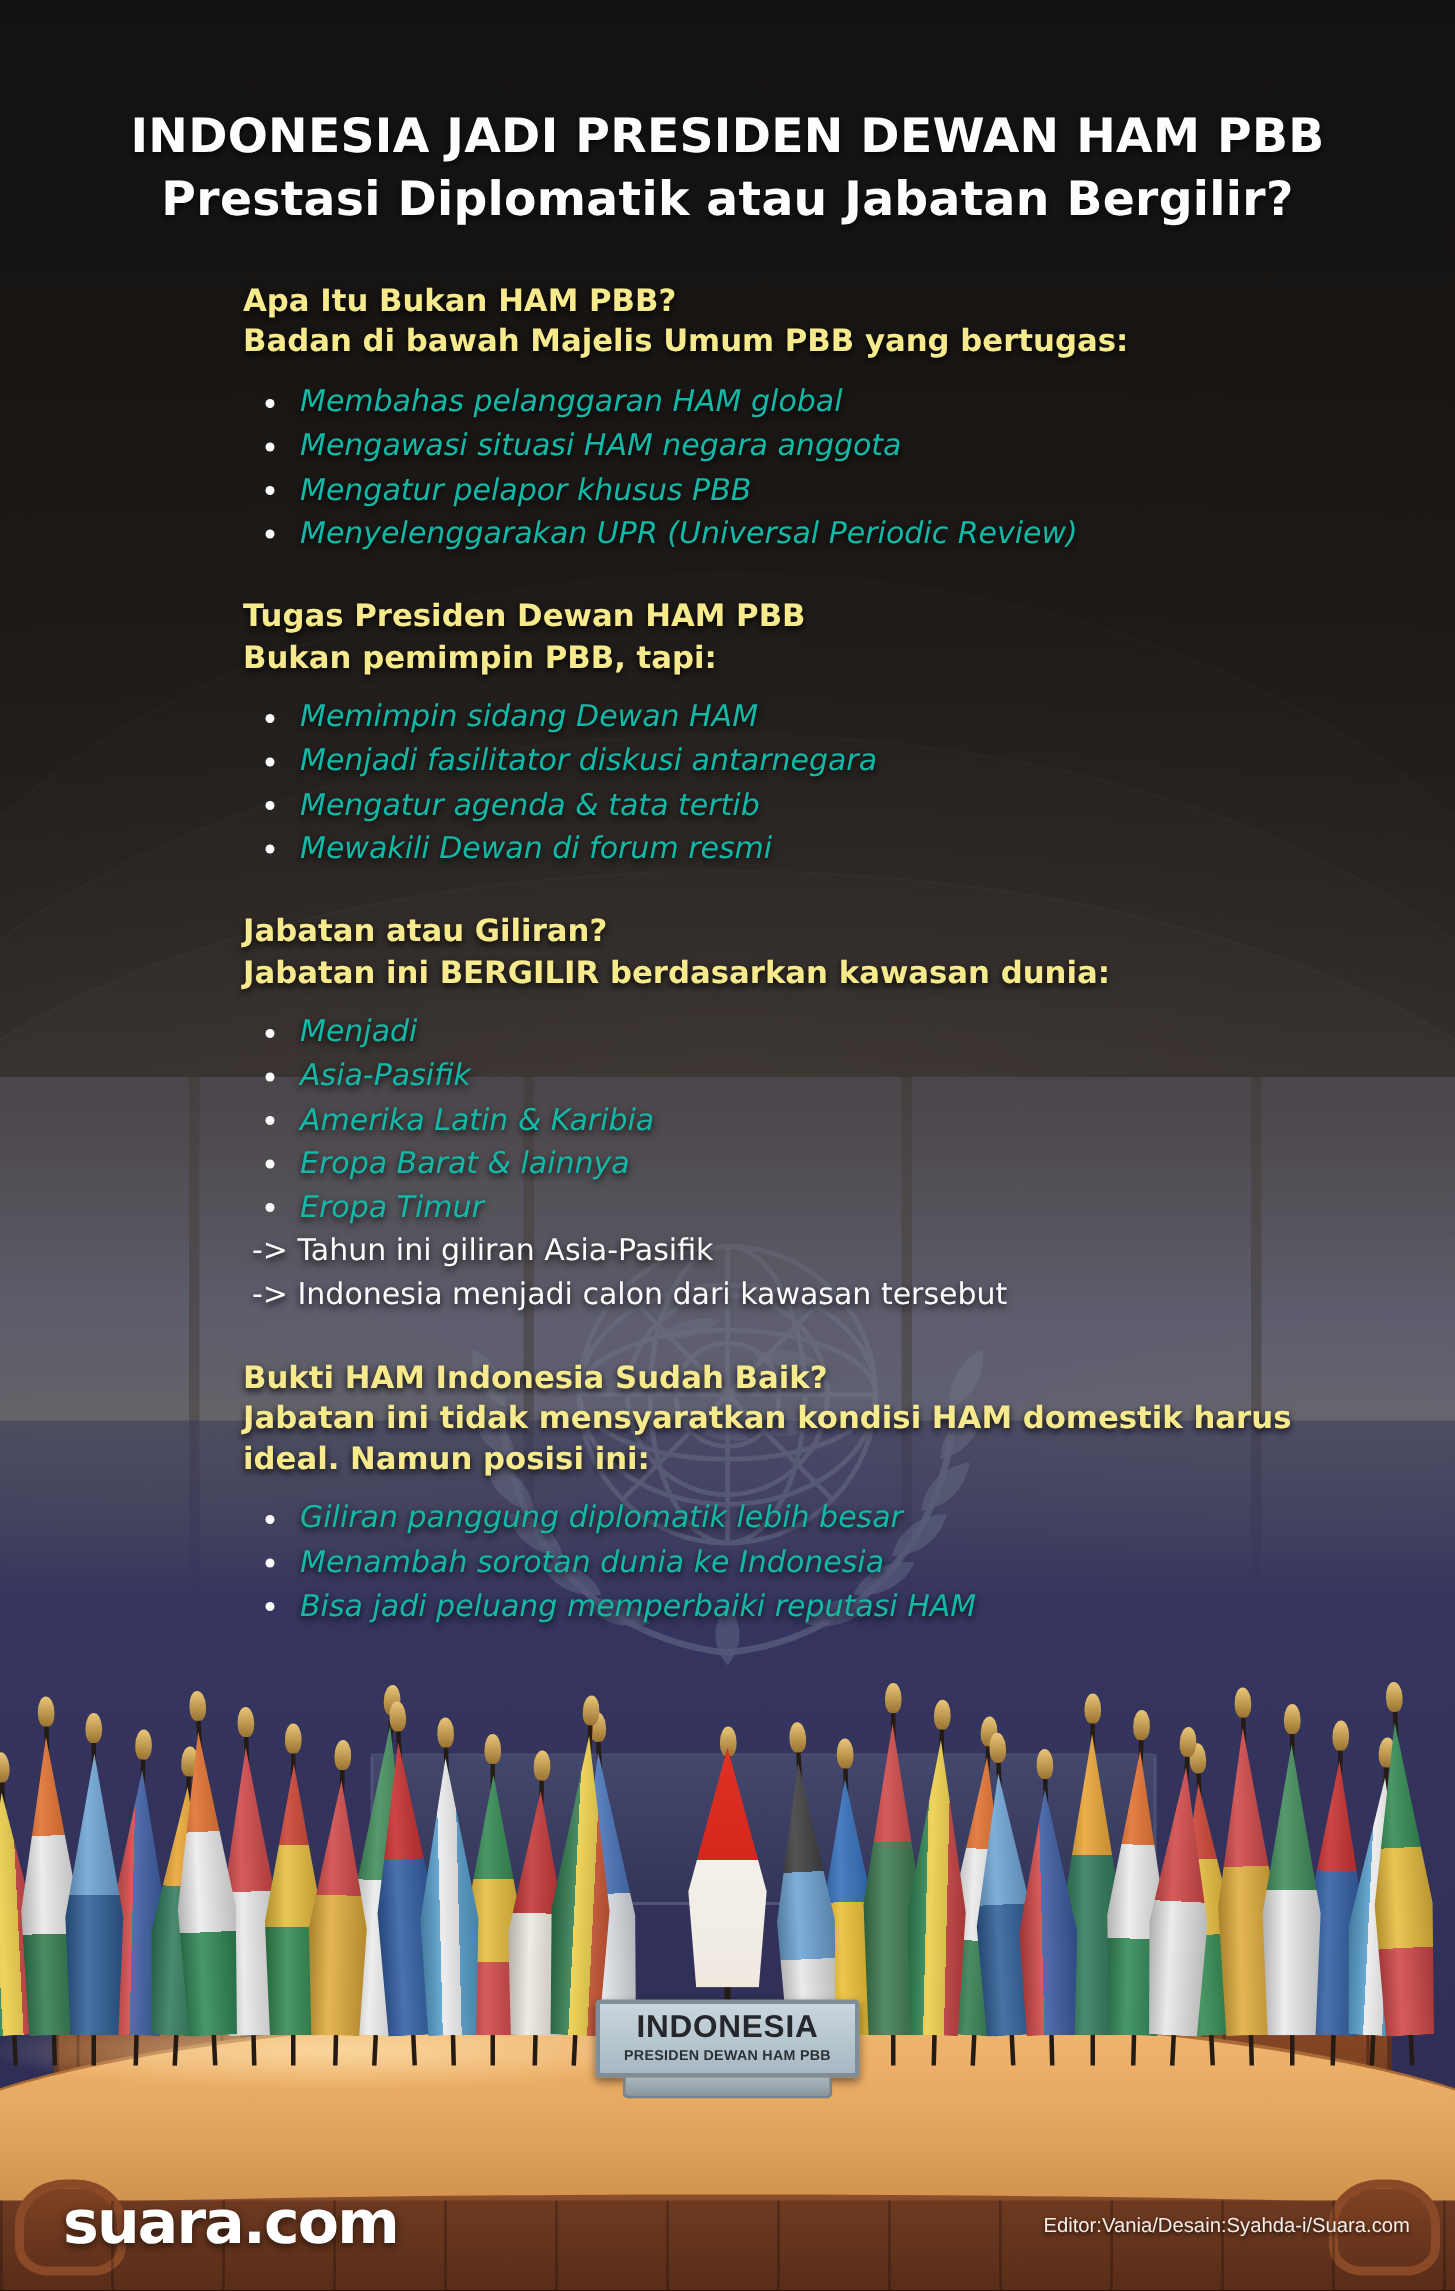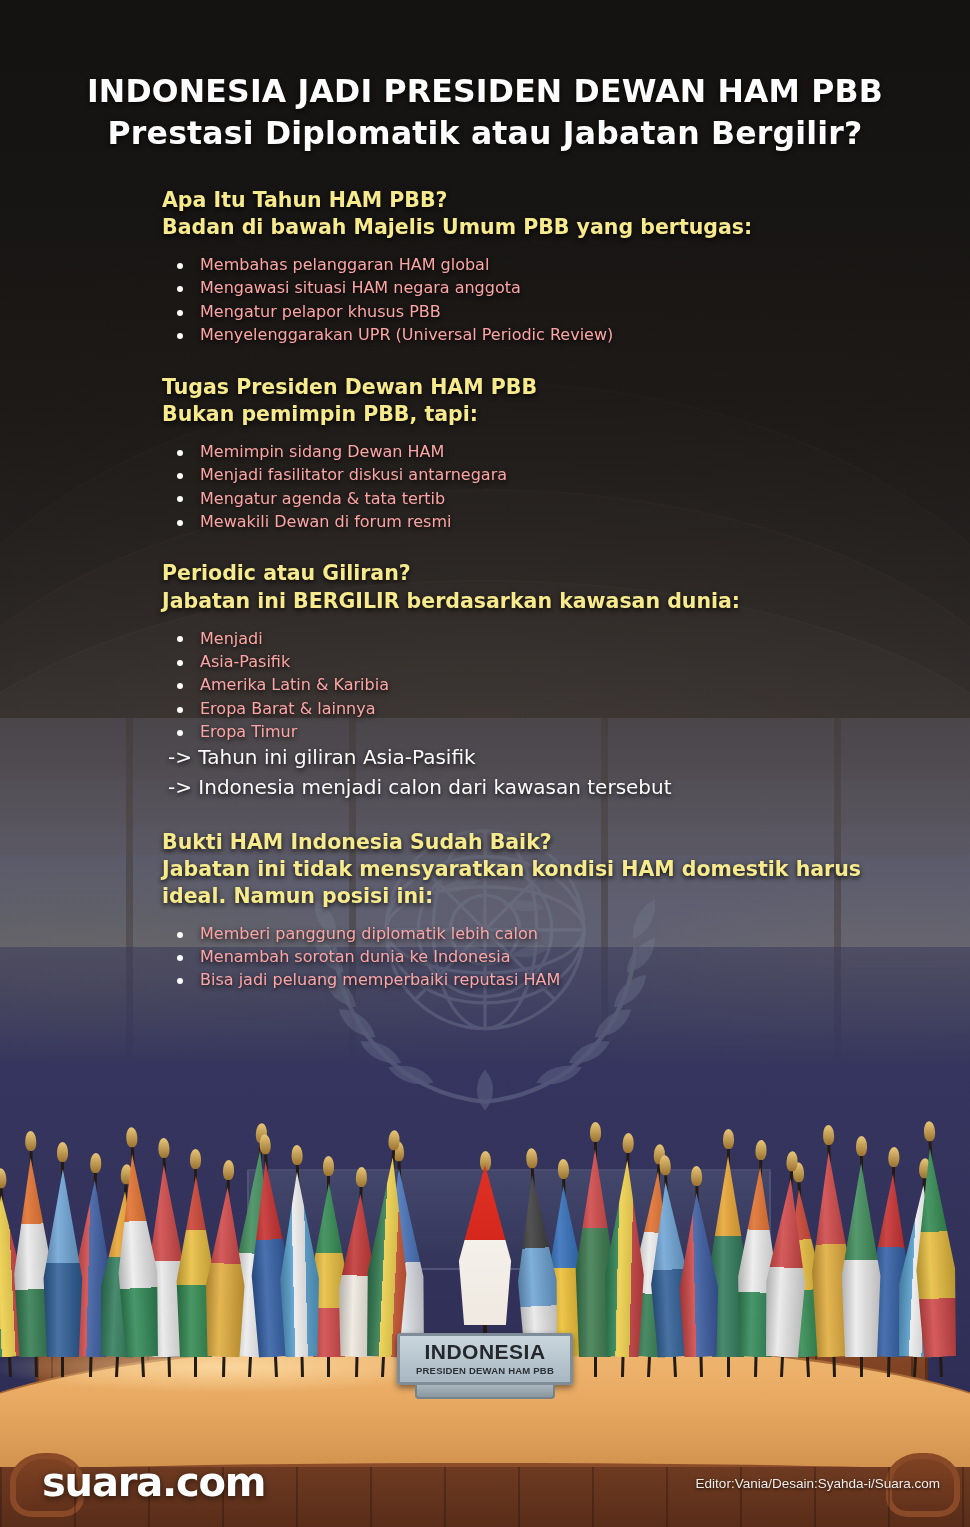--- a/index.html
+++ b/index.html
@@ -217,23 +217,24 @@
     font-family:"DejaVu Sans", sans-serif;
     font-weight:700; color:#f6ea8d;
     font-size:20.5px; line-height:1.3;
     text-shadow:0 2px 5px rgba(0,0,0,.85);
   }
   .sec-h2{ margin-top:1px; }
   ul.bullets{ list-style:none; margin-top:12px; }
   ul.bullets li{
     position:relative; padding-left:38px;
     font-family:"DejaVu Sans", sans-serif;
-    font-weight:400; font-size:16px; line-height:1.46;
-    color:#fca5a5;
+    font-weight:400; font-size:20px; line-height:1.46;
+    color:#14b8a6;
     text-shadow:0 2px 5px rgba(0,0,0,.85);
+    font-style:italic;
   }
   ul.bullets li::before{
     content:""; position:absolute; left:15px; top:.62em;
     width:6px; height:6px; border-radius:50%; background:#fbfbfb;
   }
   .arrow-line{
     font-family:"DejaVu Sans", sans-serif;
     font-size:20px; line-height:1.46; color:#fbfbfb;
     padding-left:6px;
     text-shadow:0 2px 5px rgba(0,0,0,.85);
@@ -622,57 +623,57 @@
 
   <div class="content">
 
     <div class="title-block">
       <div class="title-line title-1">INDONESIA JADI PRESIDEN DEWAN HAM PBB</div>
       <div class="title-line title-2">Prestasi Diplomatik atau Jabatan Bergilir?</div>
     </div>
 
     <div class="sections" id="sectionsHost">
         <div class="section">
-          <div class="sec-h1">Apa Itu Tahun HAM PBB?</div>
+          <div class="sec-h1">Apa Itu Bukan HAM PBB?</div>
           <div class="sec-h2">Badan di bawah Majelis Umum PBB yang bertugas:</div>
           <ul class="bullets">
             <li>Membahas pelanggaran HAM global</li>
             <li>Mengawasi situasi HAM negara anggota</li>
             <li>Mengatur pelapor khusus PBB</li>
             <li>Menyelenggarakan UPR (Universal Periodic Review)</li>
           </ul>
         </div>
         <div class="section">
           <div class="sec-h1">Tugas Presiden Dewan HAM PBB</div>
           <div class="sec-h2">Bukan pemimpin PBB, tapi:</div>
           <ul class="bullets">
             <li>Memimpin sidang Dewan HAM</li>
             <li>Menjadi fasilitator diskusi antarnegara</li>
             <li>Mengatur agenda &amp; tata tertib</li>
             <li>Mewakili Dewan di forum resmi</li>
           </ul>
         </div>
         <div class="section">
-          <div class="sec-h1">Periodic atau Giliran?</div>
+          <div class="sec-h1">Jabatan atau Giliran?</div>
           <div class="sec-h2">Jabatan ini BERGILIR berdasarkan kawasan dunia:</div>
           <ul class="bullets">
             <li>Menjadi</li>
             <li>Asia-Pasifik</li>
             <li>Amerika Latin &amp; Karibia</li>
             <li>Eropa Barat &amp; lainnya</li>
             <li>Eropa Timur</li>
           </ul>
           <div class="arrow-line">-&gt; Tahun ini giliran Asia-Pasifik</div>
           <div class="arrow-line">-&gt; Indonesia menjadi calon dari kawasan tersebut</div>
         </div>
         <div class="section">
           <div class="sec-h1">Bukti HAM Indonesia Sudah Baik?</div>
           <div class="sec-h2">Jabatan ini tidak mensyaratkan kondisi HAM domestik harus ideal. Namun posisi ini:</div>
           <ul class="bullets">
-            <li>Memberi panggung diplomatik lebih calon</li>
+            <li>Giliran panggung diplomatik lebih besar</li>
             <li>Menambah sorotan dunia ke Indonesia</li>
             <li>Bisa jadi peluang memperbaiki reputasi HAM</li>
           </ul>
         </div>
       </div>
   </div>
 
   <div class="footer">
     <div class="brand">suara.com</div>
     <div class="credit">Editor:Vania/Desain:Syahda-i/Suara.com</div>

